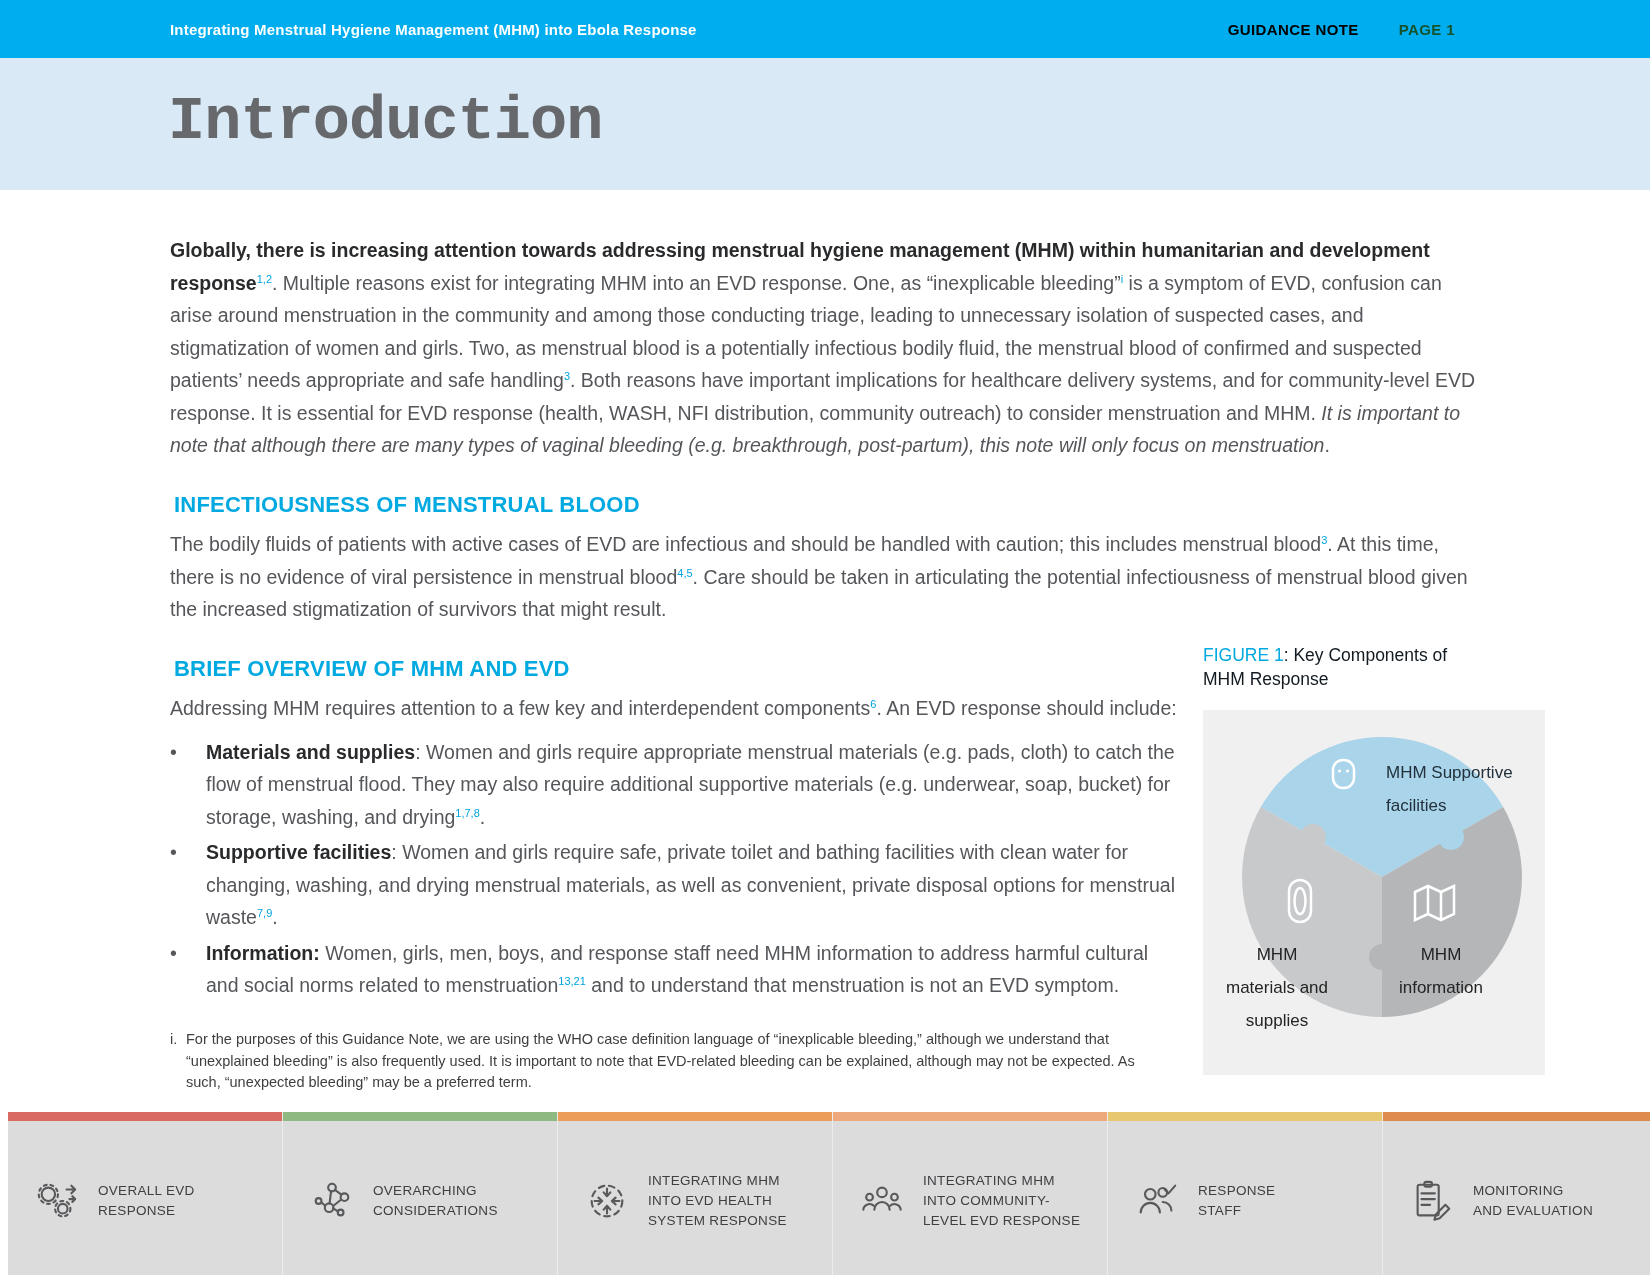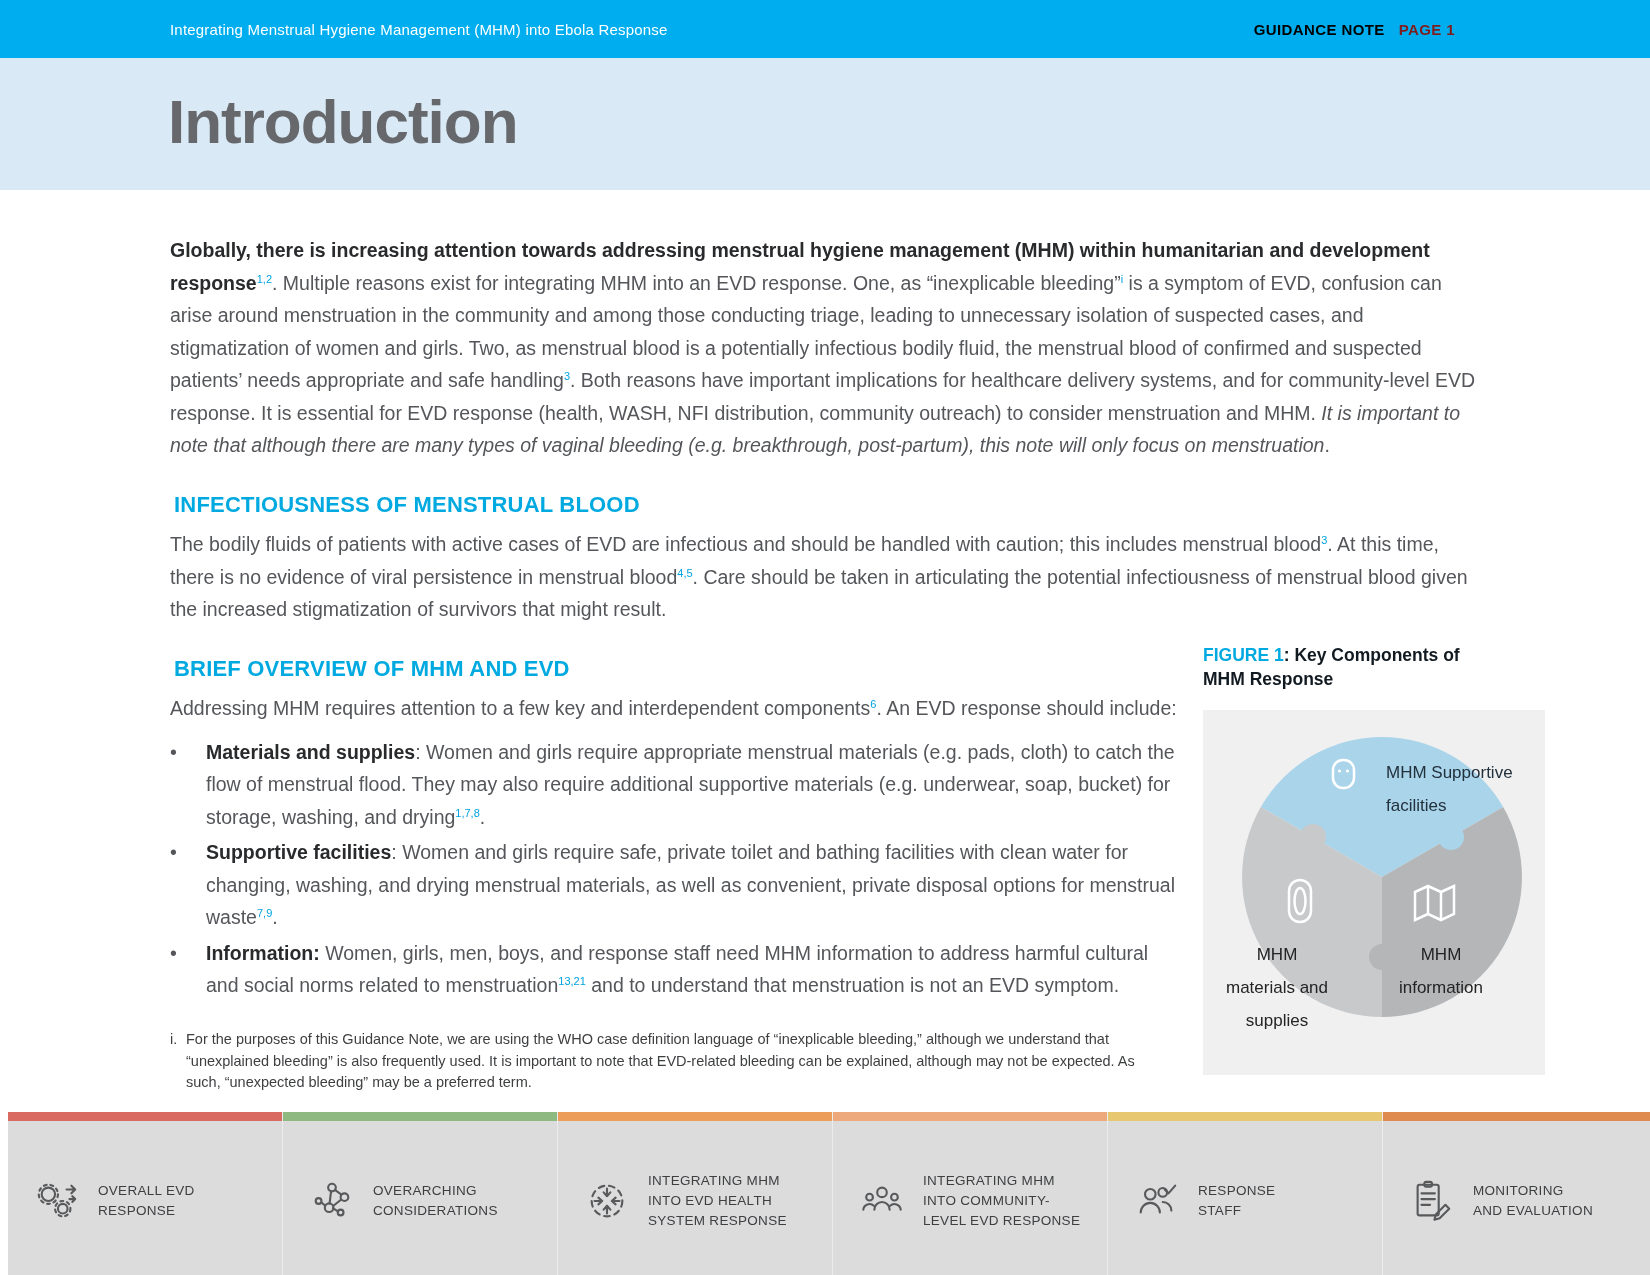--- a/index.html
+++ b/index.html
@@ -9,24 +9,24 @@
     font-family:"Liberation Sans","DejaVu Sans",sans-serif; overflow:hidden;
     margin:0 auto;
   }
 
   
   .top-bar {
     position:absolute; left:0; top:0; width:1650px; height:58px;
     display:flex; align-items:center; justify-content:space-between;
     padding:0 195px 0 170px;
   }
-  .top-bar .doc-title { color:#ffffff; font-weight:normal; font-size:15px; letter-spacing:.2px; }
+  .top-bar .doc-title { color:#ffffff; font-weight:bold; font-size:15px; letter-spacing:.2px; }
   .top-right { display:flex; align-items:center; gap:14px; font-weight:bold; font-size:15px; letter-spacing:.4px; }
   .top-right .gn { color:#000000; }
-  .top-right .pg { color:#7f1d1d; }
+  .top-right .pg { color:#14532d;margin-left:26px; }
 
   
   .title-band { position:absolute; left:0; top:58px; width:1650px; height:132px; }
   .title-band h1 {
     margin:0; padding:28px 0 0 168px; font-size:62px; font-weight:bold;
     color:#66686c; letter-spacing:-1px;
   }
 
   
   .content {
@@ -50,21 +50,21 @@
   
   .footnote {
     position:absolute; left:170px; top:1029px; width:1000px;
     font-size:14.5px; line-height:21.5px; color:#3e3f41; display:flex;
   }
   .footnote .fn-marker { flex:0 0 16px; }
 
   
   .fig-caption {
     position:absolute; left:1203px; top:643px; width:290px;
-    font-size:17.5px; font-weight:bold; color:#121a21; line-height:24px;
+    font-size:17.5px; font-weight:normal; color:#121a21; line-height:24px;
   }
   .fig-caption .fig-label { color:#00a9e0; }
   .fig-box { position:absolute; left:1203px; top:710px; width:342px; height:365px; }
   .fig-box svg { position:absolute; left:0; top:0; }
   .fig-lab { position:absolute; font-size:17px; color:#23313c; line-height:33px; white-space:pre-line; }
   .fig-lab.top { left:183px; top:46px; width:150px; }
   .fig-lab.left { left:8px; top:228px; width:132px; text-align:center; color:#242424; }
   .fig-lab.right { left:172px; top:228px; width:132px; text-align:center; color:#242424; }
 
   
@@ -86,21 +86,21 @@
 <div class="page">
 
   <div class="top-bar" style="background: rgb(0, 174, 239);">
     <span class="doc-title">Integrating Menstrual Hygiene Management (MHM) into Ebola Response</span>
     <span class="top-right">
       <span class="gn">GUIDANCE NOTE</span>
       <span class="pg">PAGE 1</span>
     </span>
   </div>
 
-  <div class="title-band" style="background: rgb(217, 233, 246);">
+  <div class="title-band" style="background: rgb(217, 233, 246); font-family: Liberation Mono, monospace;">
     <h1>Introduction</h1>
   </div>
 
   <div class="content">
     <p class="lead"><b>Globally, there is increasing attention towards addressing menstrual hygiene management (MHM) within humanitarian and development response</b><sup>1,2</sup><span>. Multiple reasons exist for integrating MHM into an EVD response. One, as “inexplicable bleeding”</span><sup>i</sup><span> is a symptom of EVD, confusion can arise around menstruation in the community and among those conducting triage, leading to unnecessary isolation of suspected cases, and stigmatization of women and girls. Two, as menstrual blood is a potentially infectious bodily fluid, the menstrual blood of confirmed and suspected patients’ needs appropriate and safe handling</span><sup>3</sup><span>. Both reasons have important implications for healthcare delivery systems, and for community-level EVD response. It is essential for EVD response (health, WASH, NFI distribution, community outreach) to consider menstruation and MHM. </span><em>It is important to note that although there are many types of vaginal bleeding (e.g. breakthrough, post-partum), this note will only focus on menstruation</em><span>.</span></p>
 
     <h2 class="sec">INFECTIOUSNESS OF MENSTRUAL BLOOD</h2>
     <p><span>The bodily fluids of patients with active cases of EVD are infectious and should be handled with caution; this includes menstrual blood</span><sup>3</sup><span>. At this time, there is no evidence of viral persistence in menstrual blood</span><sup>4,5</sup><span>. Care should be taken in articulating the potential infectiousness of menstrual blood given the increased stigmatization of survivors that might result.</span></p>
 
     <h2 class="sec">BRIEF OVERVIEW OF MHM AND EVD</h2>

